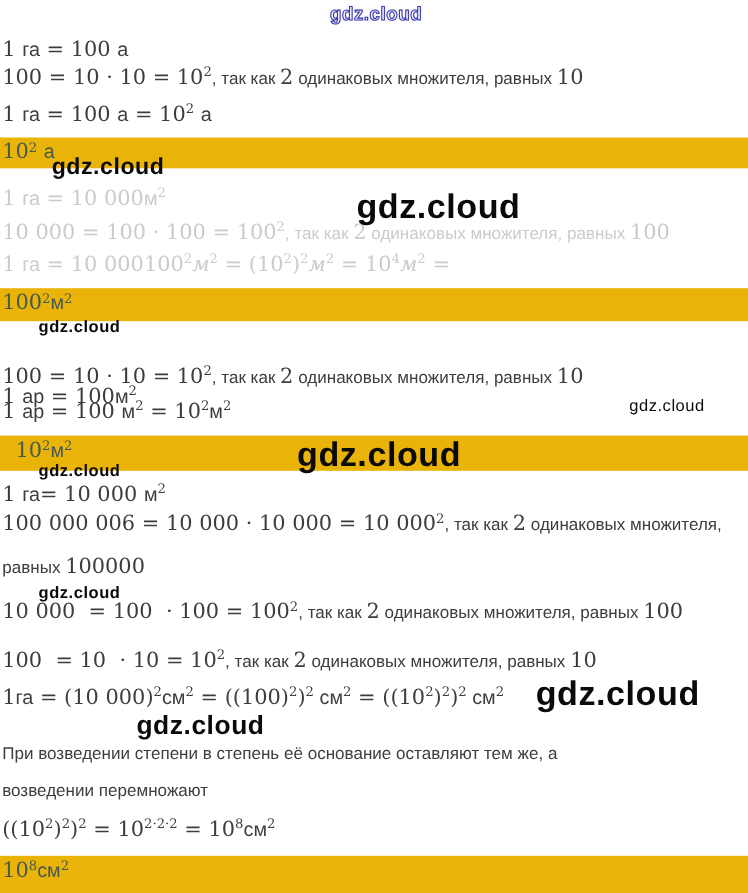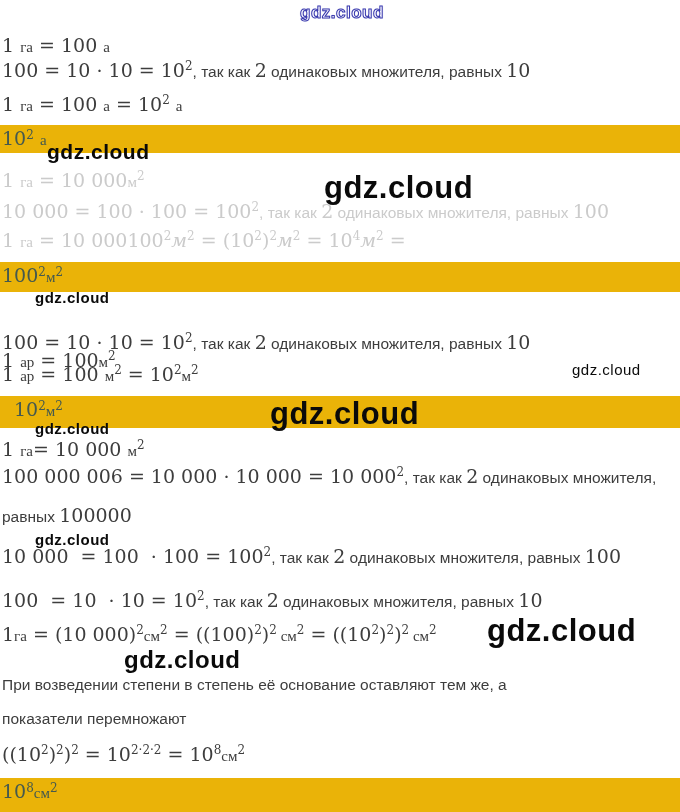--- a/index.html
+++ b/index.html
@@ -21,21 +21,21 @@
   .band {
     position:absolute;
     left:0; width:680px;
     background:#eab308;
     box-sizing:border-box;
     padding:2px 0 0 2px;
     white-space:pre;
     color:#44594f;
   }
   .seg-m { font-family:"DejaVu Serif", serif; font-size:19px; }
-  .seg-u { font-family:Liberation Serif, serif; font-size:15px; }
+  .seg-u { font-family:Liberation Sans, sans-serif; font-size:18px; }
   .seg-p { font-family:"Liberation Sans", sans-serif; font-size:15.5px; }
   .seg-i { font-style:italic; }
   .sup {
     font-size:12px;
     vertical-align:7px;
     line-height:0;
   }
   .band .sup { vertical-align:6px; }
   .wm {
     position:absolute;
@@ -67,21 +67,21 @@
       <div class="line" style="top: 330px;"><span class="seg-m">100 = 10 · 10 = 10</span><span class="seg-m sup">2</span><span class="seg-p">, так как </span><span class="seg-m">2</span><span class="seg-p"> одинаковых множителя, равных </span><span class="seg-m">10</span></div>
       <div class="line" style="top: 362px;"><span class="seg-m">1 </span><span class="seg-u">ар</span><span class="seg-m"> = 100 </span><span class="seg-u">м</span><span class="seg-m sup">2</span><span class="seg-m"> = 10</span><span class="seg-m sup">2</span><span class="seg-u">м</span><span class="seg-m sup">2</span></div>
       <div class="band" style="top: 396px; height: 32px; padding-left: 14px;"><span class="seg-m">10</span><span class="seg-m sup">2</span><span class="seg-u">м</span><span class="seg-m sup">2</span></div>
       <div class="line" style="top: 437px; text-align: right;"><span class="seg-m">1 </span><span class="seg-u">га</span><span class="seg-m">= 10 000 </span><span class="seg-u">м</span><span class="seg-m sup">2</span></div>
       <div class="line" style="top: 464px;"><span class="seg-m">100 000 006 = 10 000 · 10 000 = 10 000</span><span class="seg-m sup">2</span><span class="seg-p">, так как </span><span class="seg-m">2</span><span class="seg-p"> одинаковых множителя,</span></div>
       <div class="line" style="top: 503px;"><span class="seg-p">равных </span><span class="seg-m">100000</span></div>
       <div class="line" style="top: 544px;"><span class="seg-m">10 000  = 100  · 100 = 100</span><span class="seg-m sup">2</span><span class="seg-p">, так как </span><span class="seg-m">2</span><span class="seg-p"> одинаковых множителя, равных </span><span class="seg-m">100</span></div>
       <div class="line" style="top: 588px;"><span class="seg-m">100  = 10  · 10 = 10</span><span class="seg-m sup">2</span><span class="seg-p">, так как </span><span class="seg-m">2</span><span class="seg-p"> одинаковых множителя, равных </span><span class="seg-m">10</span></div>
       <div class="line" style="top: 622px;"><span class="seg-m">1</span><span class="seg-u">га</span><span class="seg-m"> = (10 000)</span><span class="seg-m sup">2</span><span class="seg-u">см</span><span class="seg-m sup">2</span><span class="seg-m"> = ((100)</span><span class="seg-m sup">2</span><span class="seg-m">)</span><span class="seg-m sup">2</span><span class="seg-u"> см</span><span class="seg-m sup">2</span><span class="seg-m"> = ((10</span><span class="seg-m sup">2</span><span class="seg-m">)</span><span class="seg-m sup">2</span><span class="seg-m">)</span><span class="seg-m sup">2</span><span class="seg-u"> см</span><span class="seg-m sup">2</span></div>
       <div class="line" style="top: 675px;"><span class="seg-p">При возведении степени в степень её основание оставляют тем же, а</span></div>
-      <div class="line" style="top: 709px;"><span class="seg-p">показатели перемножают</span></div>
+      <div class="line" style="top: 709px;"><span class="seg-p">возведении перемножают</span></div>
       <div class="line" style="top: 742px;"><span class="seg-m">((10</span><span class="seg-m sup">2</span><span class="seg-m">)</span><span class="seg-m sup">2</span><span class="seg-m">)</span><span class="seg-m sup">2</span><span class="seg-m"> = 10</span><span class="seg-m sup">2·2·2</span><span class="seg-m"> = 10</span><span class="seg-m sup">8</span><span class="seg-u">см</span><span class="seg-m sup">2</span></div>
       <div class="band" style="top: 778px; height: 34px;"><span class="seg-m">10</span><span class="seg-m sup">8</span><span class="seg-u">см</span><span class="seg-m sup">2</span></div>
     </div>
   <div id="watermarks">
       <span class="wm outline" style="left: 300px; top: 3px; font-size: 17px; font-weight: 700;">gdz.cloud</span>
       <span class="wm" style="left: 47px; top: 140px; font-size: 21px; font-weight: 600;">gdz.cloud</span>
       <span class="wm" style="left: 324px; top: 170px; font-size: 31px; font-weight: 600;">gdz.cloud</span>
       <span class="wm" style="left: 35px; top: 289px; font-size: 15px; font-weight: 600;">gdz.cloud</span>
       <span class="wm" style="left: 572px; top: 361px; font-size: 15px; font-weight: 400;">gdz.cloud</span>
       <span class="wm" style="left: 270px; top: 396px; font-size: 31px; font-weight: 600;">gdz.cloud</span>

